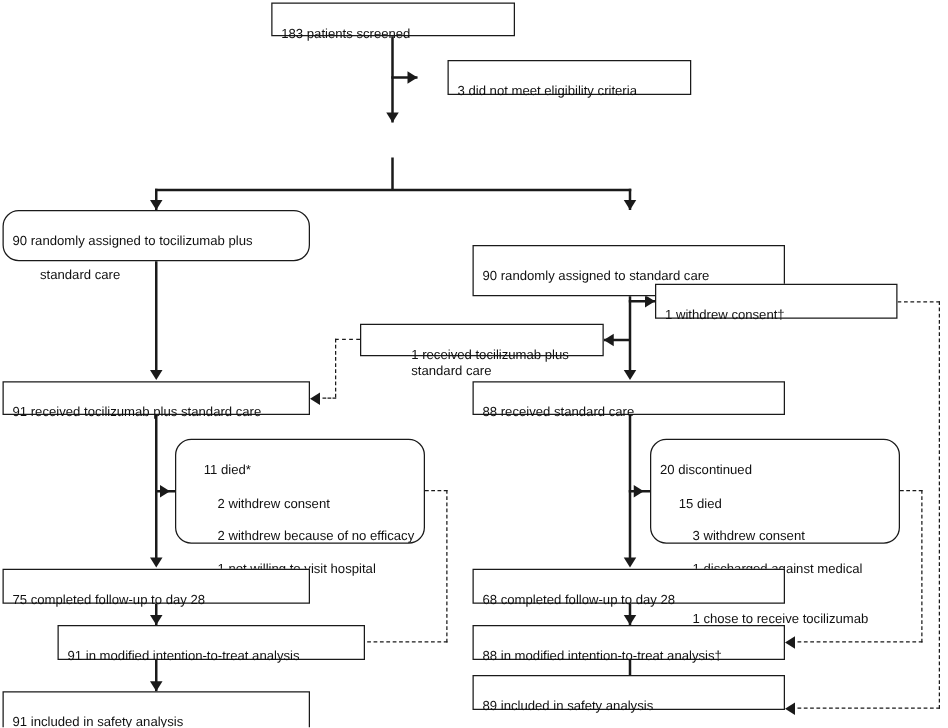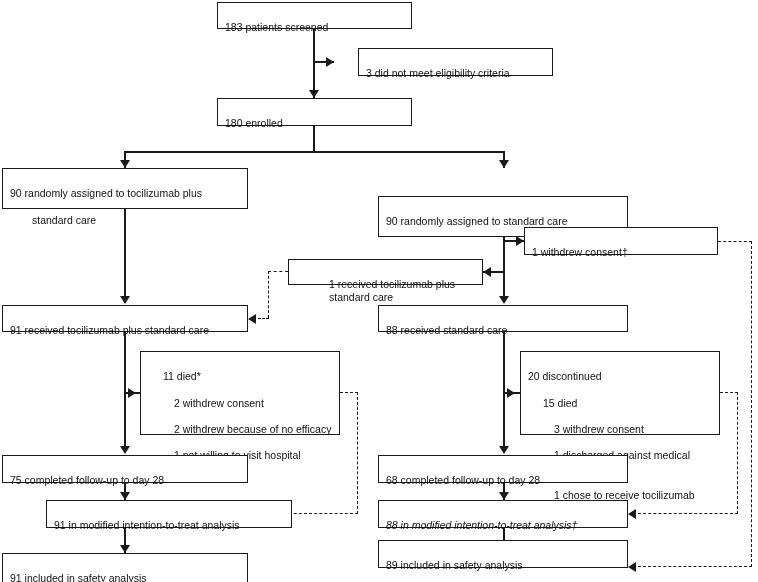--- a/index.html
+++ b/index.html
@@ -23,20 +23,21 @@
     background: #ffffff;
     font-size: 10.5px;
     line-height: 13px;
     color: #111111;
     padding: 5px 7px 4px 7px;
     white-space: pre-line;
     z-index: 3;
   }
   .box.multi {
     line-height: 13.2px;
+    border-radius: 13px;
   }
   .box .l1 { display: block; }
   .box .l2 { display: block; padding-left: 15px; }
   .box .l3 { display: block; padding-left: 26px; }
   .box .wrap2 { display: block; padding-left: 22px; }
 
   
   .ln {
     position: absolute;
     background: #1a1a1a;
@@ -150,23 +151,20 @@
   <div class="arrow arrow-left" style="left:628px; top:562px;"></div>
 
   <div class="box" style="left:217px; top:2px; width:195px; height:27px;">
     <span>183 patients screened</span>
   </div>
 
   <div class="box" style="left:334px; top:48px; width:195px; height:28px;margin-left:24px;">
     <span>3 did not meet eligibility criteria</span>
   </div>
 
-  <div class="box" style="left:217px; top:98px; width:195px; height:28px;">
-    <span>180 enrolled</span>
-  </div>
 
   <div class="box multi" style="left:2px; top:168px; width:246px; height:41px;">
     <span class="l1">90 randomly assigned to tocilizumab plus</span>
     <span class="wrap2">standard care</span>
   </div>
 
   <div class="box" style="left:378px; top:168px; width:250px; height:41px;margin-top:28px;">
     <span>90 randomly assigned to standard care</span>
   </div>
 
@@ -206,21 +204,21 @@
   </div>
 
   <div class="box" style="left:378px; top:455px; width:250px; height:28px;">
     <span>68 completed follow-up to day 28</span>
   </div>
 
   <div class="box" style="left:2px; top:500px; width:246px; height:28px;margin-left:44px;">
     <span>91 in modified intention-to-treat analysis</span>
   </div>
 
-  <div class="box" style="left:378px; top:500px; width:250px; height:28px;font-style:italic;">
+  <div class="box" style="left:378px; top:500px; width:250px; height:28px;">
     <span>88 in modified intention-to-treat analysis†</span>
   </div>
 
   <div class="box" style="left:2px; top:553px; width:246px; height:44px;">
     <span>91 included in safety analysis</span>
   </div>
 
   <div class="box" style="left:378px; top:540px; width:250px; height:28px;">
     <span>89 included in safety analysis</span>
   </div>

